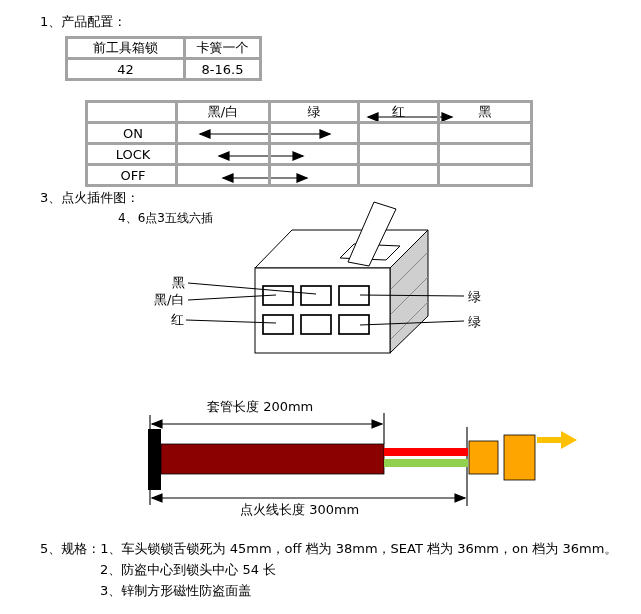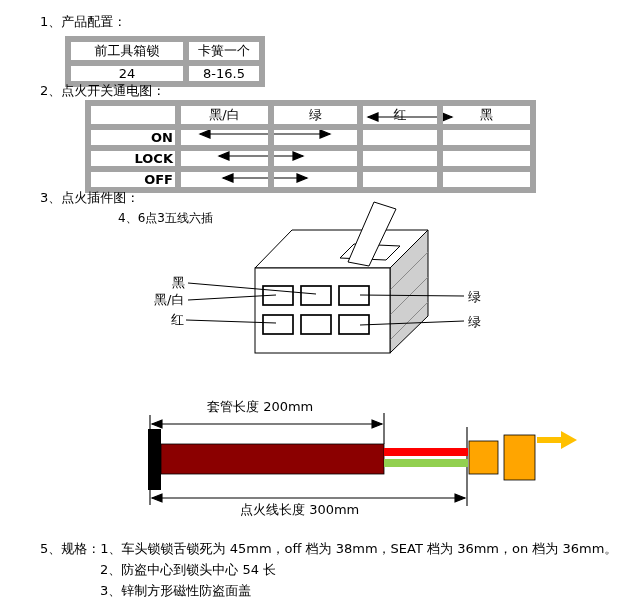--- a/index.html
+++ b/index.html
@@ -3,22 +3,22 @@
 <meta charset="utf-8">
 <style>
   * { margin:0; padding:0; box-sizing:border-box; }
   html,body { background:#ffffff; }
   body { font-family:"DejaVu Sans","Liberation Sans",sans-serif; color:#000; }
   .page { position:relative; width:641px; height:614px; background:#fff; overflow:hidden; }
   .gfx  { position:absolute; left:0; top:0; }
   .t    { position:absolute; font-size:13px; white-space:nowrap; line-height:1.25; }
   .t.small { font-size:12px; }
   .tbl  { position:absolute; border-collapse:collapse; font-size:13px; table-layout:fixed; background:transparent; }
-  .tbl td { border:6px solid #a3a3a3; text-align:center; height:21px; padding:0 2px; overflow:hidden; }
-  .tbl2 td.rowhdr { text-align:right; padding-left:5px;font-weight:bold; }
+  .tbl td { border:3px solid #a3a3a3; text-align:center; height:21px; padding:0 2px; overflow:hidden; }
+  .tbl2 td.rowhdr { text-align:center; padding-left:5px; }
 </style>
 </head>
 <body>
 
 <div class="page">
 
   <svg class="gfx" width="641" height="614" viewBox="0 0 641 614">
 
     <g stroke="#000" fill="#000" stroke-width="1.2">
       <g>
@@ -96,27 +96,26 @@
   </svg>
 
   <div class="t" style="left:40px;top:14px">1、产品配置：</div>
   <table class="tbl" style="left:65px;top:36px">
     <tbody>
         <tr>
       <td style="width:118px">前工具箱锁</td>
       <td style="width:76px">卡簧一个</td>
     </tr>
     <tr>
-      <td>24</td>
+      <td>42</td>
       <td>8-16.5</td>
     </tr>
   </tbody>
     </table>
 
-  <div class="t" style="left:40px;top:83px">2、点火开关通电图：</div>
   <table class="tbl tbl2" style="left:85px;top:100px">
     <tbody>
         <tr>
       <td style="width:90px"></td>
       <td style="width:93px">黑/白</td>
       <td style="width:89px">绿</td>
       <td style="width:80px">红</td>
       <td style="width:93px">黑</td>
     </tr>
     <tr>

